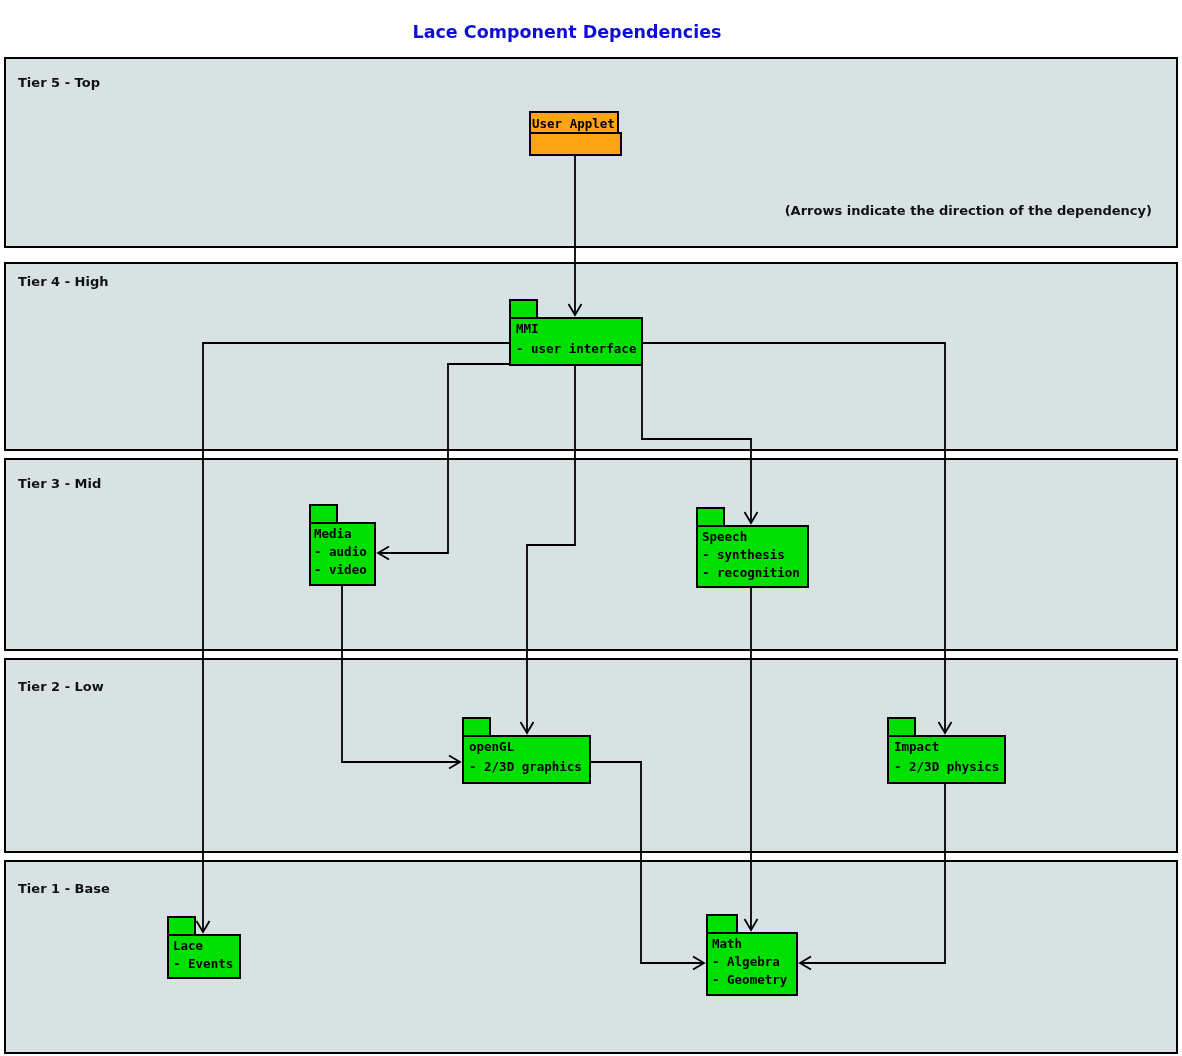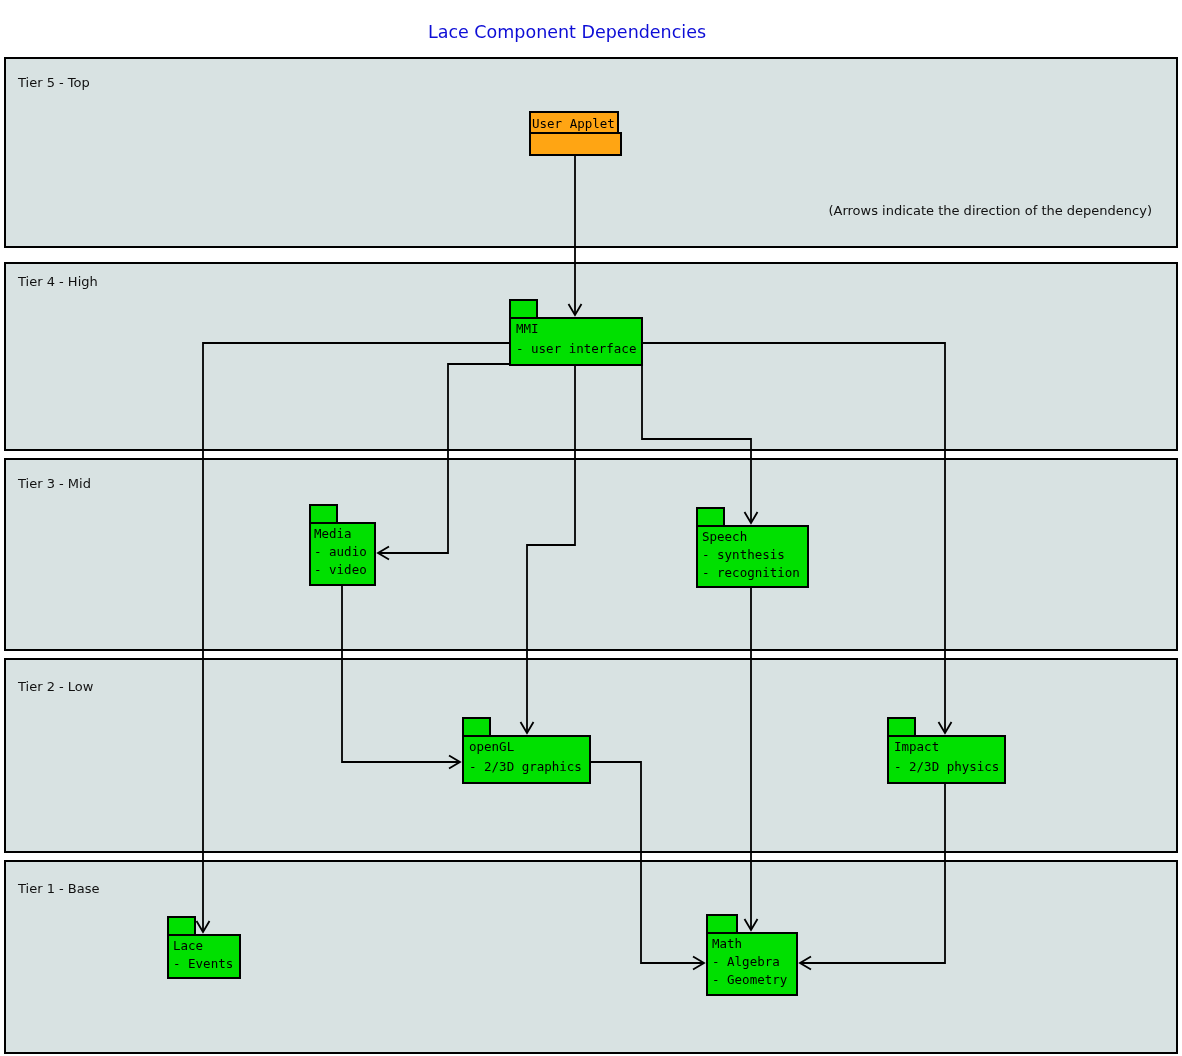--- a/index.html
+++ b/index.html
@@ -1,17 +1,17 @@
 <!DOCTYPE html>
 <html><head>
 <meta charset="utf-8">
 <style>
   html,body{margin:0;padding:0;background:#ffffff;}
   .stage{position:relative;width:1182px;height:1056px;background:#ffffff;
-         font-family:"DejaVu Sans", sans-serif;}
+         font-family:"DejaVu Sans", sans-serif;font-weight:bold;}
   svg{display:block;}
   .tier-rect{stroke:#000;stroke-width:2;}
   .tier-label{font-family:"DejaVu Sans", sans-serif;font-size:13px;fill:#111;}
   .comp-rect{stroke:#000;stroke-width:2;}
   .comp-text{font-family:"DejaVu Sans Mono", monospace;font-size:12.5px;fill:#000;}
   .title-text{font-family:"DejaVu Sans", sans-serif;font-size:17.5px;}
   .note-text{font-family:"DejaVu Sans", sans-serif;font-size:13px;fill:#111;}
   .edge{fill:none;stroke:#000;stroke-width:1.8;}
 </style>
 </head>

